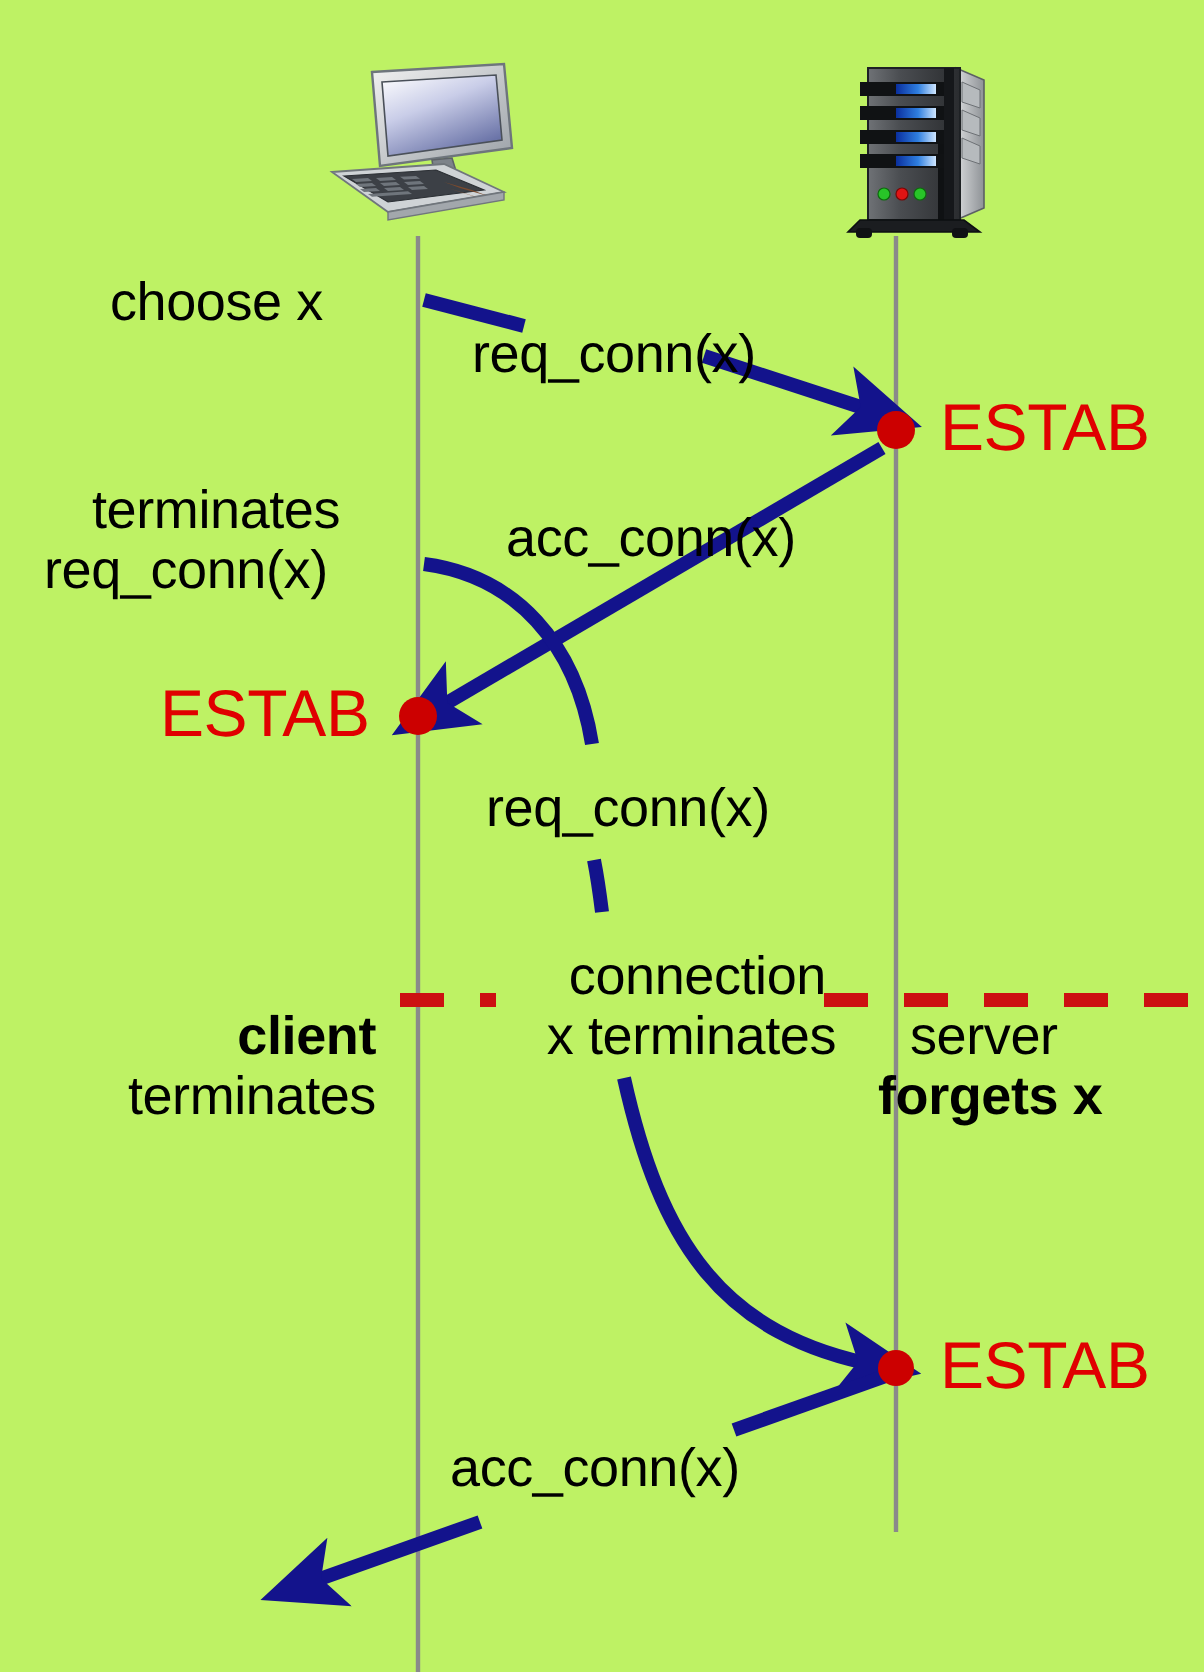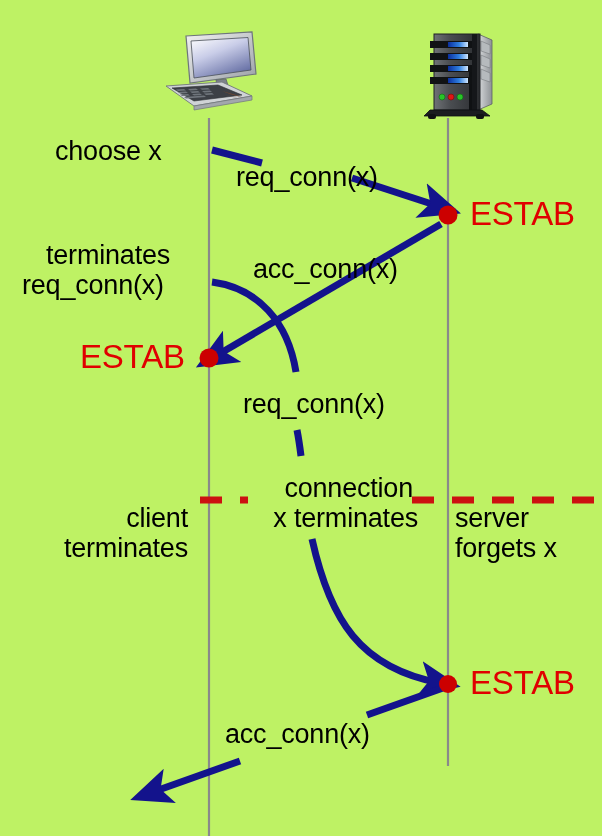--- a/index.html
+++ b/index.html
@@ -196,23 +196,23 @@
 
   <div class="label" style="left:253px; top:254px;">acc_conn(x)</div>
 
   <div class="label estab" style="left:80px; top:342px;">ESTAB</div>
 
   <div class="label" style="left:243px; top:389px;">req_conn(x)</div>
 
   <div class="label center-align" style="left:253px; top:473px; width:160px;">connection</div>
   <div class="label center-align" style="left:248px; top:503px; width:170px;">x terminates</div>
 
-  <div class="label right-align" style="left:18px; top:503px; width:170px;">client</div>
+  <div class="label right-align" style="left:18px; top:503px; width:170px;font-weight:bold;">client</div>
   <div class="label right-align" style="left:18px; top:533px; width:170px;">terminates</div>
 
   <div class="label" style="left:455px; top:503px;">server</div>
-  <div class="label" style="left:455px; top:533px;">forgets x</div>
+  <div class="label" style="left:439px; top:533px;font-weight:bold;">forgets x</div>
 
   <div class="label estab" style="left:470px; top:668px;">ESTAB</div>
 
   <div class="label" style="left:225px; top:719px;">acc_conn(x)</div>
 
 </div>
 
 </body></html>

